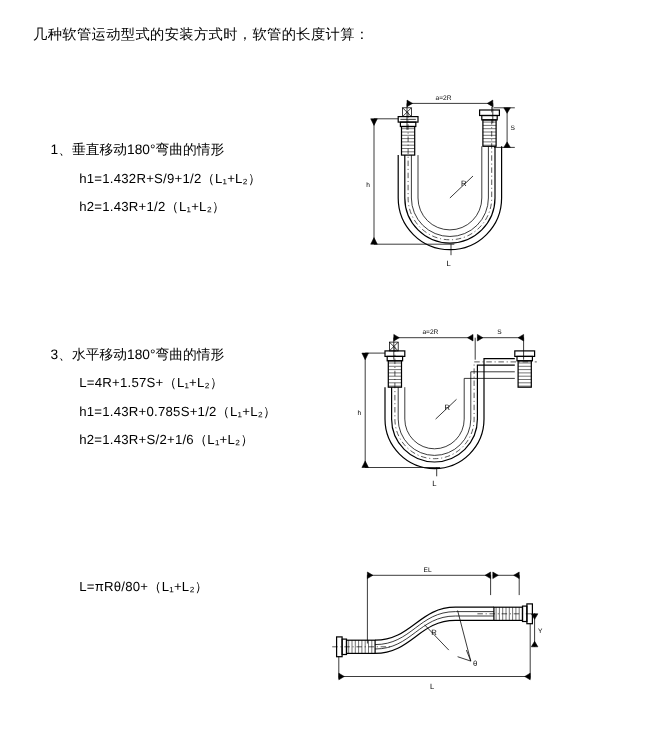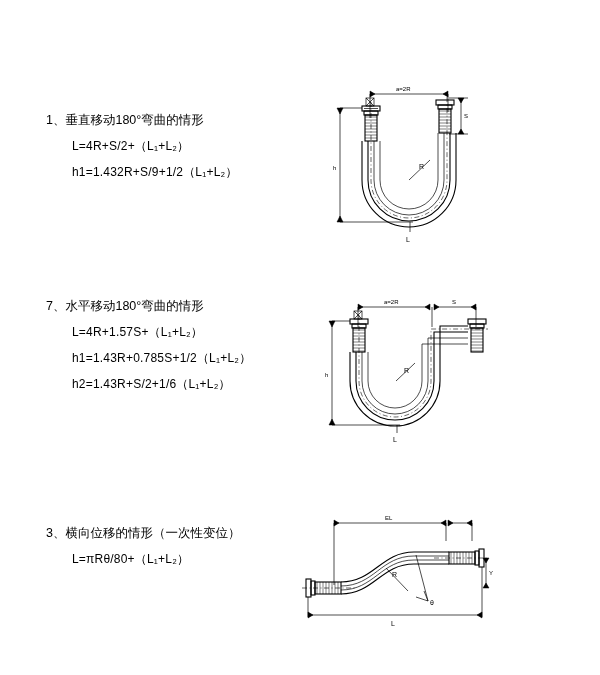--- a/index.html
+++ b/index.html
@@ -27,20 +27,21 @@
     letter-spacing: 0.3px;
     white-space: nowrap;
   }
   .section {
     position: absolute;
   }
   .sec-head {
     font-size: 12.5px;
     white-space: nowrap;
     margin-bottom: 9px;
+    margin-top: 16px;
   }
   .formula {
     font-size: 12px;
     white-space: nowrap;
     margin: 0 0 9px 26px;
     letter-spacing: 0.2px;
   }
   .diagram {
     position: absolute;
   }
@@ -51,25 +52,26 @@
   .dash { stroke-dasharray: 5 2.5 1 2.5; stroke-width: 0.6; }
   .hatch { stroke: #000; stroke-width: 0.5; }
   .dimtxt { font-family: "Liberation Sans", sans-serif; font-size: 6px; fill: #000; }
   .dimtxt2 { font-family: "Liberation Sans", sans-serif; font-size: 7px; fill: #000; }
 </style>
 </head>
 <body>
 
 <div class="page">
 
+  <div class="doc-title">几种软管运动型式的安装方式时，软管的长度计算：</div>
 
   <div class="section" style="left:46px; top:112px;">
     <div class="sec-head">1、垂直移动180°弯曲的情形</div>
-    <div class="formula">L=4R+S/2+（L₁+L₂）</div>
     <div class="formula">h1=1.432R+S/9+1/2（L₁+L₂）</div>
+    <div class="formula">h2=1.43R+1/2（L₁+L₂）</div>
   </div>
 
   <div class="diagram" style="left:318px; top:72px;">
     <svg width="180" height="190" viewBox="0 0 180 190">
 
       <line class="ln thin" x1="52" y1="22" x2="130" y2="22"></line>
       <path class="hatch" d="M52 19 L57 22 L52 25 Z" fill="#000"></path>
       <path class="hatch" d="M130 19 L125 22 L130 25 Z" fill="#000"></path>
       <text class="dimtxt" x="78" y="19">a=2R</text>
 
@@ -133,21 +135,21 @@
       <text class="dimtxt" x="15" y="98">h</text>
       <line class="ln thin" x1="22" y1="36" x2="44" y2="36"></line>
       <line class="ln thin" x1="22" y1="150" x2="95" y2="150"></line>
 
       <line class="ln thin" x1="92" y1="150" x2="92" y2="160"></line>
       <text class="dimtxt2" x="88" y="170">L</text>
     </svg>
   </div>
 
   <div class="section" style="left:46px; top:298px;">
-    <div class="sec-head">7、水平移动180°弯曲的情形</div>
+    <div class="sec-head">3、水平移动180°弯曲的情形</div>
     <div class="formula">L=4R+1.57S+（L₁+L₂）</div>
     <div class="formula">h1=1.43R+0.785S+1/2（L₁+L₂）</div>
     <div class="formula">h2=1.43R+S/2+1/6（L₁+L₂）</div>
   </div>
 
   <div class="diagram" style="left:318px; top:285px;">
     <svg width="180" height="160" viewBox="0 0 180 160">
 
       <line class="ln thin" x1="40" y1="22" x2="112" y2="22"></line>
       <path class="hatch" d="M40 19 L45 22 L40 25 Z" fill="#000"></path>
@@ -210,21 +212,20 @@
       <text class="dimtxt" x="7" y="92">h</text>
       <line class="ln thin" x1="14" y1="36" x2="32" y2="36"></line>
       <line class="ln thin" x1="14" y1="140" x2="82" y2="140"></line>
 
       <line class="ln thin" x1="79" y1="140" x2="79" y2="148"></line>
       <text class="dimtxt2" x="75" y="157">L</text>
     </svg>
   </div>
 
   <div class="section" style="left:46px; top:525px;">
-    <div class="sec-head">3、横向位移的情形（一次性变位）</div>
     <div class="formula">L=πRθ/80+（L₁+L₂）</div>
   </div>
 
   <div class="diagram" style="left:296px; top:505px;">
     <svg width="200" height="140" viewBox="0 0 200 140">
 
       <line class="ln thin" x1="38" y1="18" x2="150" y2="18"></line>
       <path class="hatch" d="M38 15 L43 18 L38 21 Z" fill="#000"></path>
       <path class="hatch" d="M150 15 L145 18 L150 21 Z" fill="#000"></path>
       <text class="dimtxt" x="89" y="15">EL</text>

